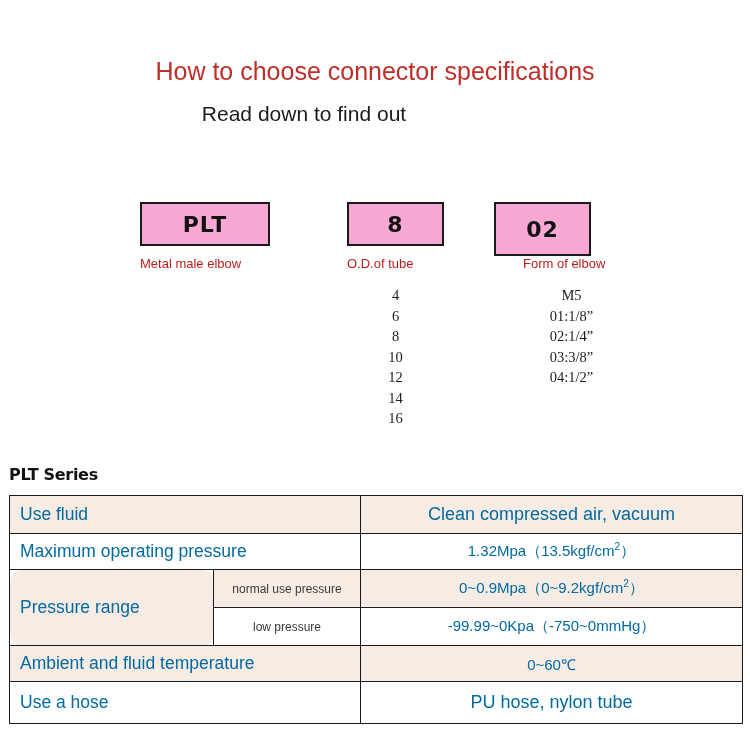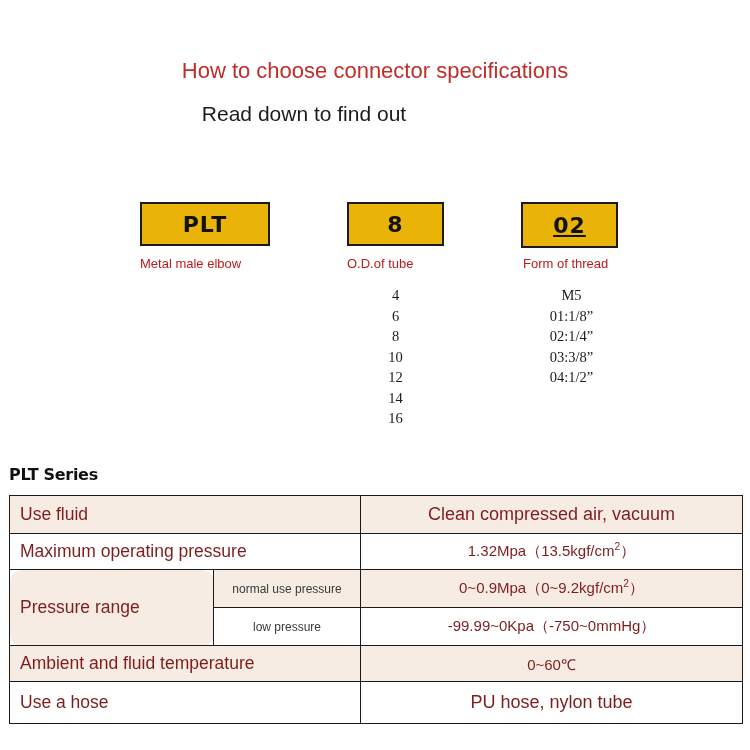--- a/index.html
+++ b/index.html
@@ -16,21 +16,21 @@
     overflow: hidden;
   }
 
   
   .title {
     position: absolute;
     left: 0;
     top: 54px;
     width: 750px;
     text-align: center;
-    font-size: 22px;
+    font-size: 25px;
     font-weight: 400;
     color: #bf2e28;
     letter-spacing: 0px;
     line-height: 34px;
     white-space: nowrap;
   }
   .subtitle {
     position: absolute;
     left: 0;
     top: 101px;
@@ -40,21 +40,21 @@
     font-weight: 400;
     color: #1b1b1b;
     line-height: 26px;
     white-space: nowrap;
   }
 
   
   .code-box {
     position: absolute;
     border: 2px solid #1a1a1a;
-    background: #eab308;
+    background: #f9a8d4;
     box-sizing: border-box;
     display: flex;
     align-items: center;
     justify-content: center;
     font-family: "DejaVu Sans", sans-serif;
     font-weight: 700;
     font-size: 22px;
     letter-spacing: 1px;
     color: #121212;
   }
@@ -73,21 +73,21 @@
     line-height: 20.5px;
     color: #1b1b1b;
     white-space: nowrap;
   }
 
   #box1 { left: 140px; top: 202px; width: 130px; height: 44px; }
   #cap1 { left: 140px; top: 256px; width: 130px; }
   #box2 { left: 347px; top: 202px; width: 97px;  height: 44px; }
   #cap2 { left: 347px; top: 256px; width: 97px; }
   #list2{ left: 347px; top: 285px; width: 97px; }
-  #box3 { left: 521px; top: 202px; width: 97px;  height: 46px; text-decoration: underline; }
+  #box3 { left: 494px; top: 202px; width: 97px;  height: 54px; }
   #cap3 { left: 523px; top: 256px; width: 97px; }
   #list3{ left: 508px; top: 285px; width: 127px; }
 
   
   .series-label {
     position: absolute;
     left: 9px;
     top: 465px;
     font-family: "DejaVu Sans", sans-serif;
     font-size: 16px;
@@ -103,21 +103,21 @@
     left: 9px;
     top: 495px;
     width: 733px;
     border-collapse: collapse;
     table-layout: fixed;
   }
   .spec-table td {
     border: 1px solid #1a1a1a;
     padding: 0 10px;
     font-size: 17px;
-    color: #7f1d1d;
+    color: #0369a1;
     vertical-align: middle;
   }
   .spec-table tr.shaded td { background: #f6ece3; }
   .spec-table tr.plain  td { background: #ffffff; }
 
   td.lbl     { text-align: left;   font-size: 17.5px; }
   td.val     { text-align: center; font-size: 15px; font-family: "Liberation Sans", sans-serif; }
   td.val-lg  { text-align: center; font-size: 18px; }
   td.sub     { text-align: center; font-size: 12px; color: #3a3a3a; }
   td.rowlbl  { text-align: left;   font-size: 17.5px; border-radius: 12px; }
@@ -144,21 +144,21 @@
 <div class="code-caption" id="cap2">O.D.of tube</div>
 <div class="code-list" id="list2" style="white-space:pre;">4
 6
 8
 10
 12
 14
 16</div>
 
 <div class="code-box" id="box3">02</div>
-<div class="code-caption" id="cap3">Form of thread</div>
+<div class="code-caption" id="cap3">Form of elbow</div>
 <div class="code-list" id="list3" style="white-space:pre;">M5
 01:1/8”
 02:1/4”
 03:3/8”
 04:1/2”</div>
 
 <div class="series-label">PLT Series</div>
 
 <table class="spec-table">
   <colgroup>

